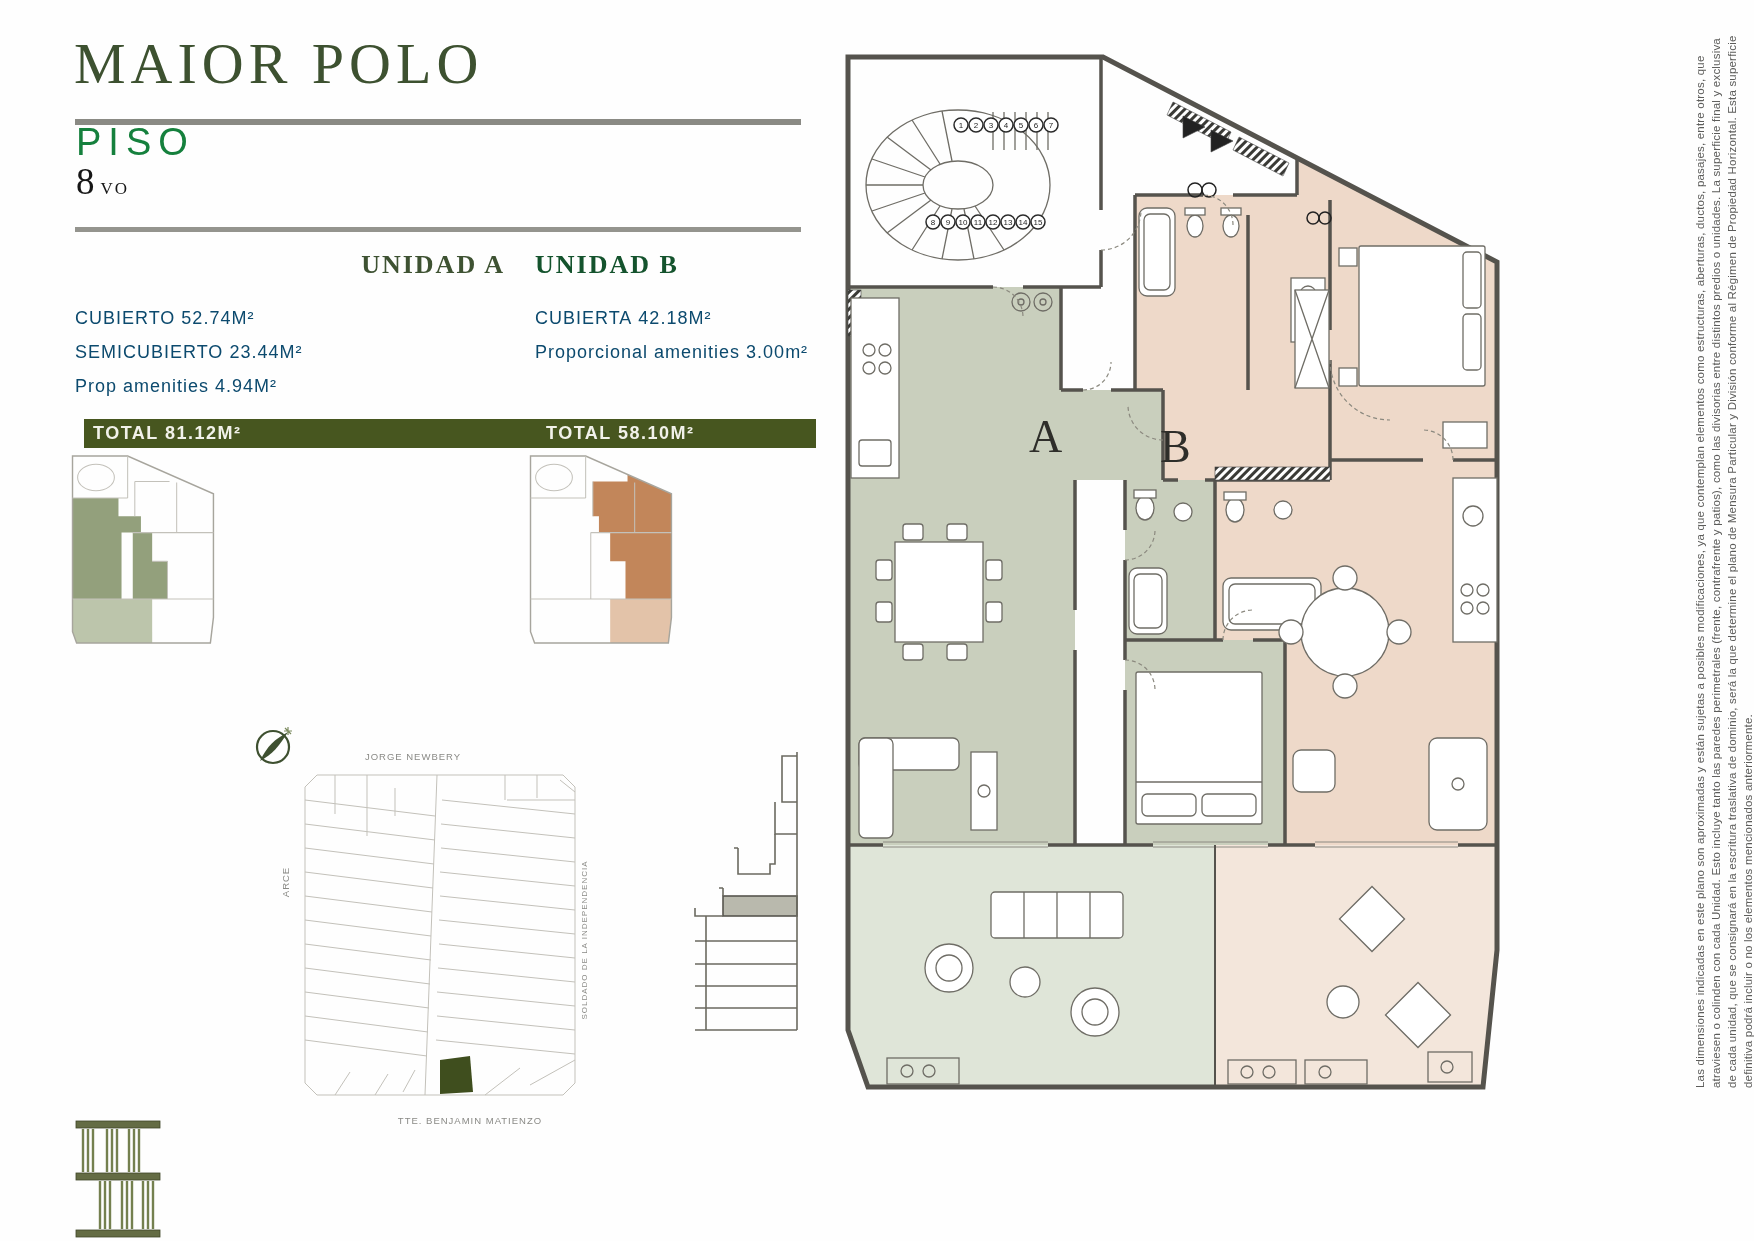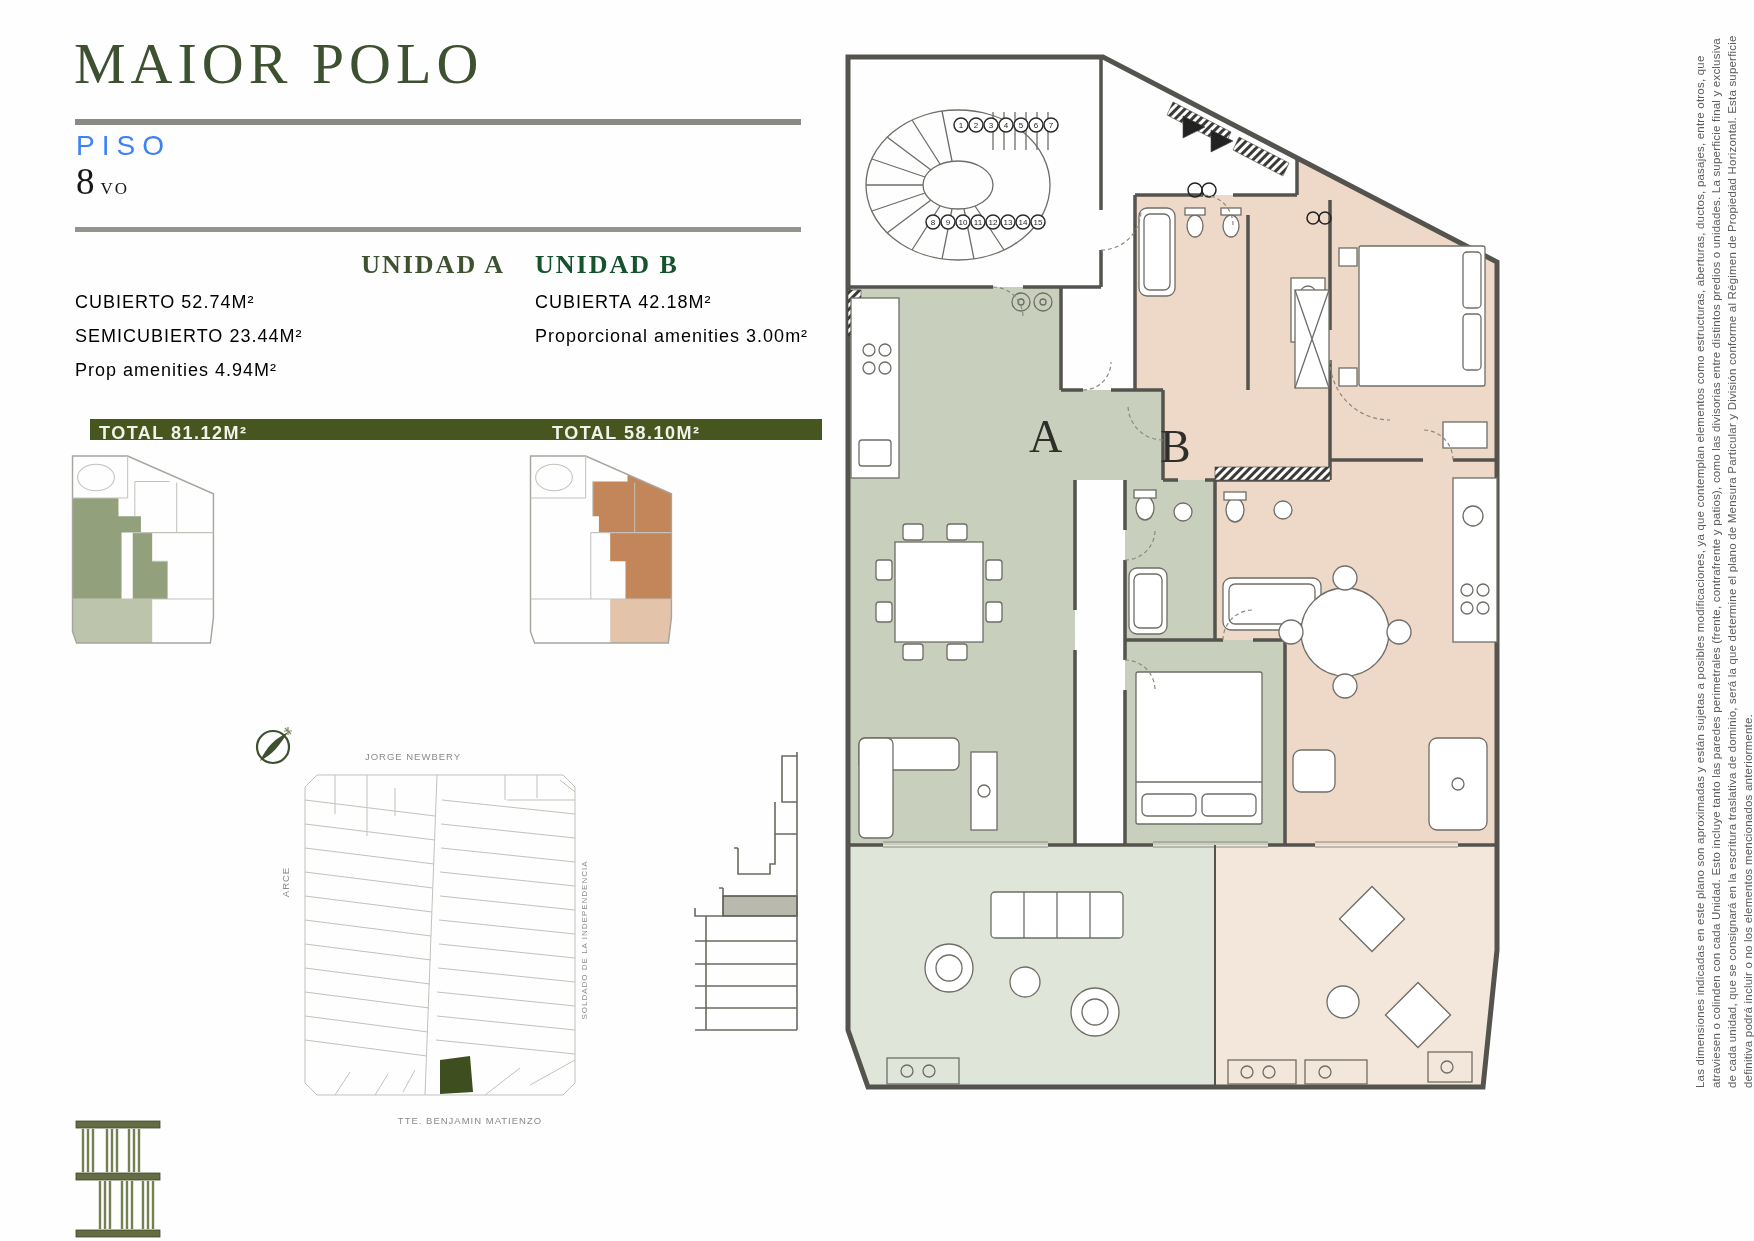--- a/index.html
+++ b/index.html
@@ -5,36 +5,36 @@
   html,body{margin:0;padding:0;background:#ffffff;}
   .page{position:relative;width:1754px;height:1241px;background:#fefefe;overflow:hidden;
         font-family:"Liberation Sans",sans-serif;color:#3b3b3b;}
   .abs{position:absolute;}
 
   
   .title{left:74px;top:30px;font-family:"Liberation Serif",serif;font-size:58px;
          letter-spacing:5px;color:#3d5130;font-weight:500;}
   .rule1{left:75px;top:119px;width:726px;height:6px;background:#8a8a84;}
   .rule2{left:75px;top:227px;width:726px;height:5px;background:#94948e;}
-  .piso{left:76px;top:130px;font-size:28px;letter-spacing:7px;color:#3b82f6;}
+  .piso{left:76px;top:121px;font-size:38px;letter-spacing:7px;color:#15803d;}
   .floorno{left:76px;top:160px;color:#161616;}
   .floorno .num{font-size:37px;font-family:"Liberation Serif",serif;}
   .floorno .suf{font-size:17px;letter-spacing:2px;font-family:"Liberation Serif",serif;margin-left:6px;}
 
   .unit-col{width:430px;}
   .unit-a-col{left:75px;top:250px;}
   .unit-b-col{left:535px;top:250px;}
   .unit-head{font-family:"Liberation Serif",serif;font-weight:bold;font-size:26px;letter-spacing:2px;}
   .unit-a-col .unit-head{color:#3e5232;text-align:right;}
   .unit-b-col .unit-head{color:#14532d;}
-  .unit-rows{margin-top:12px;font-size:18px;letter-spacing:1px;color:#000000;}
+  .unit-rows{margin-top:28px;font-size:18px;letter-spacing:1px;color:#0c4a6e;}
   .unit-rows .row{margin-bottom:13px;white-space:nowrap;}
   .unit-rows .row span{margin-right:6px;}
 
-  .total-bar{left:90px;top:419px;width:732px;height:21px;background:#47561f;}
+  .total-bar{left:84px;top:419px;width:732px;height:29px;background:#47561f;}
   .total-bar span{position:absolute;top:4px;color:#f2f2ea;font-size:18px;font-weight:bold;letter-spacing:1.5px;}
   .total-a{left:9px;}
   .total-b{left:462px;text-align:right;}
 
   
   .disclaimer{left:1692px;top:1088px;width:1058px;transform-origin:0 0;transform:rotate(-90deg);
               font-size:11.5px;line-height:16px;letter-spacing:.2px;color:#5c5c5a;}
 
   
   svg{display:block;}

